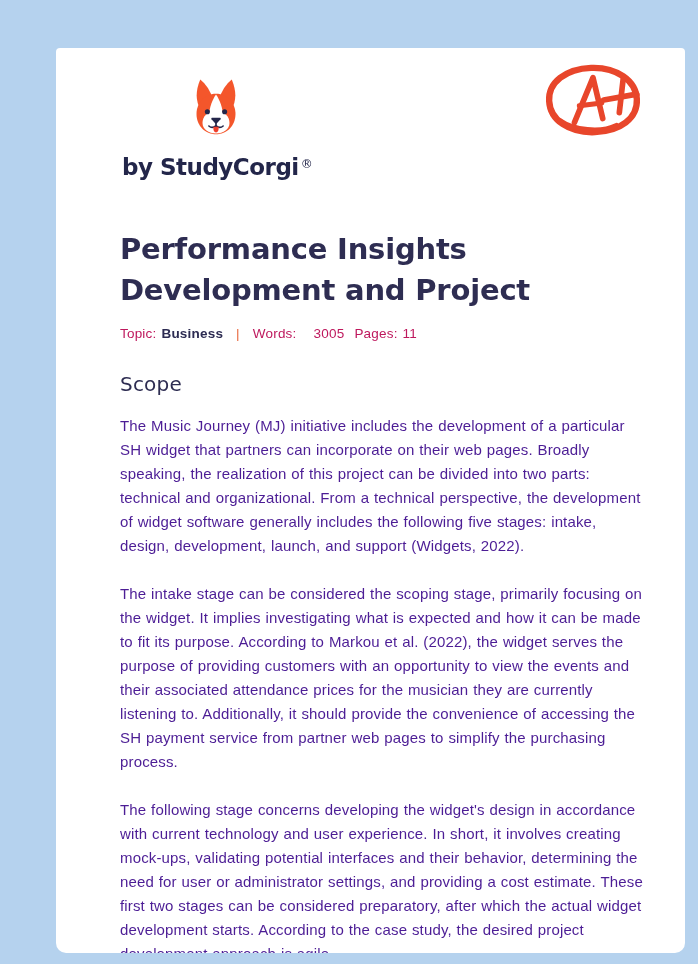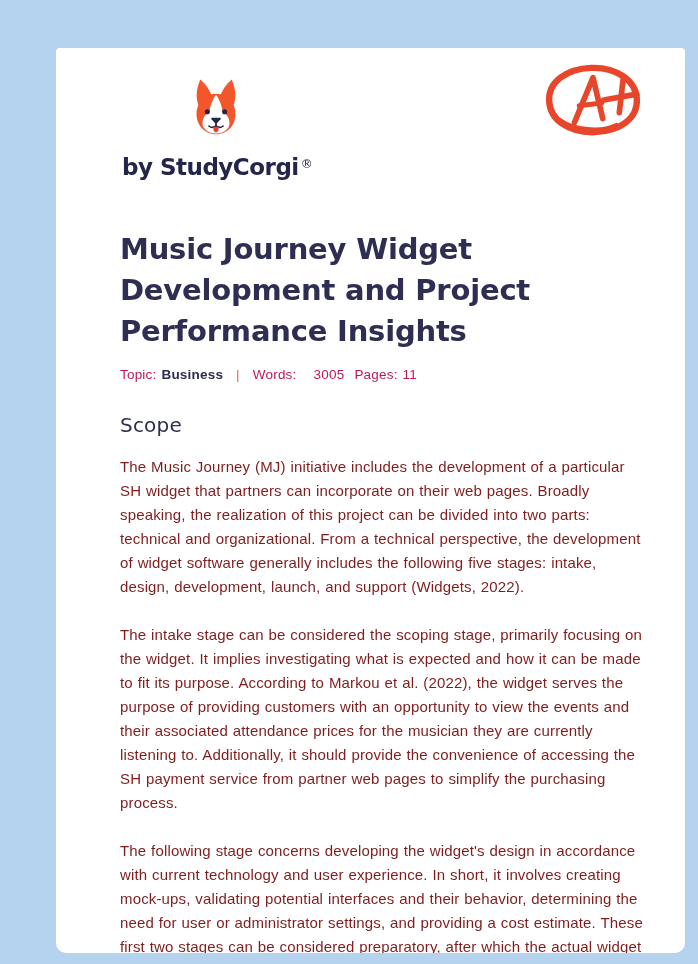--- a/index.html
+++ b/index.html
@@ -86,21 +86,21 @@
     font-family: "DejaVu Sans", sans-serif;
     font-weight: 400;
     font-size: 20px;
     color: #2e2d52;
     margin: 31px 0 0 0;
     letter-spacing: 0.2px;
   }
   p.body-para {
     font-size: 15px;
     line-height: 24px;
-    color: #7f1d1d;
+    color: #4c1d95;
     letter-spacing: 0.15px;
     word-spacing: 0.5px;
     margin: 18px 0 24px 0;
     max-width: 528px;
     text-align: left;
   }
 </style>
 </head>
 <body>
 
@@ -131,23 +131,22 @@
         <path d="M33,62 L52,16 L62,58" stroke-width="5.8" stroke-linejoin="round"></path>
         <path d="M38,45 L61,42" stroke-width="5.2"></path>
         <path d="M63,39 L97,33" stroke-width="5.8"></path>
         <path d="M83,17 L79,52" stroke-width="5.8"></path>
       </g>
     </svg>
 
   </div>
 
   <h1 class="title">
-    <span>Music Journey Widget</span>
+    <span>Performance Insights</span>
     <span>Development and Project</span>
-    <span>Performance Insights</span>
   </h1>
 
   <div class="meta">
     <span class="m-label">Topic:</span>
     <span class="m-value-topic">Business</span>
     <span class="m-sep">|</span>
     <span class="m-label">Words:</span>
     <span class="m-label m-words-val">3005</span>
     <span class="m-label m-pages">Pages:</span>
     <span class="m-label m-pages-val">11</span>

